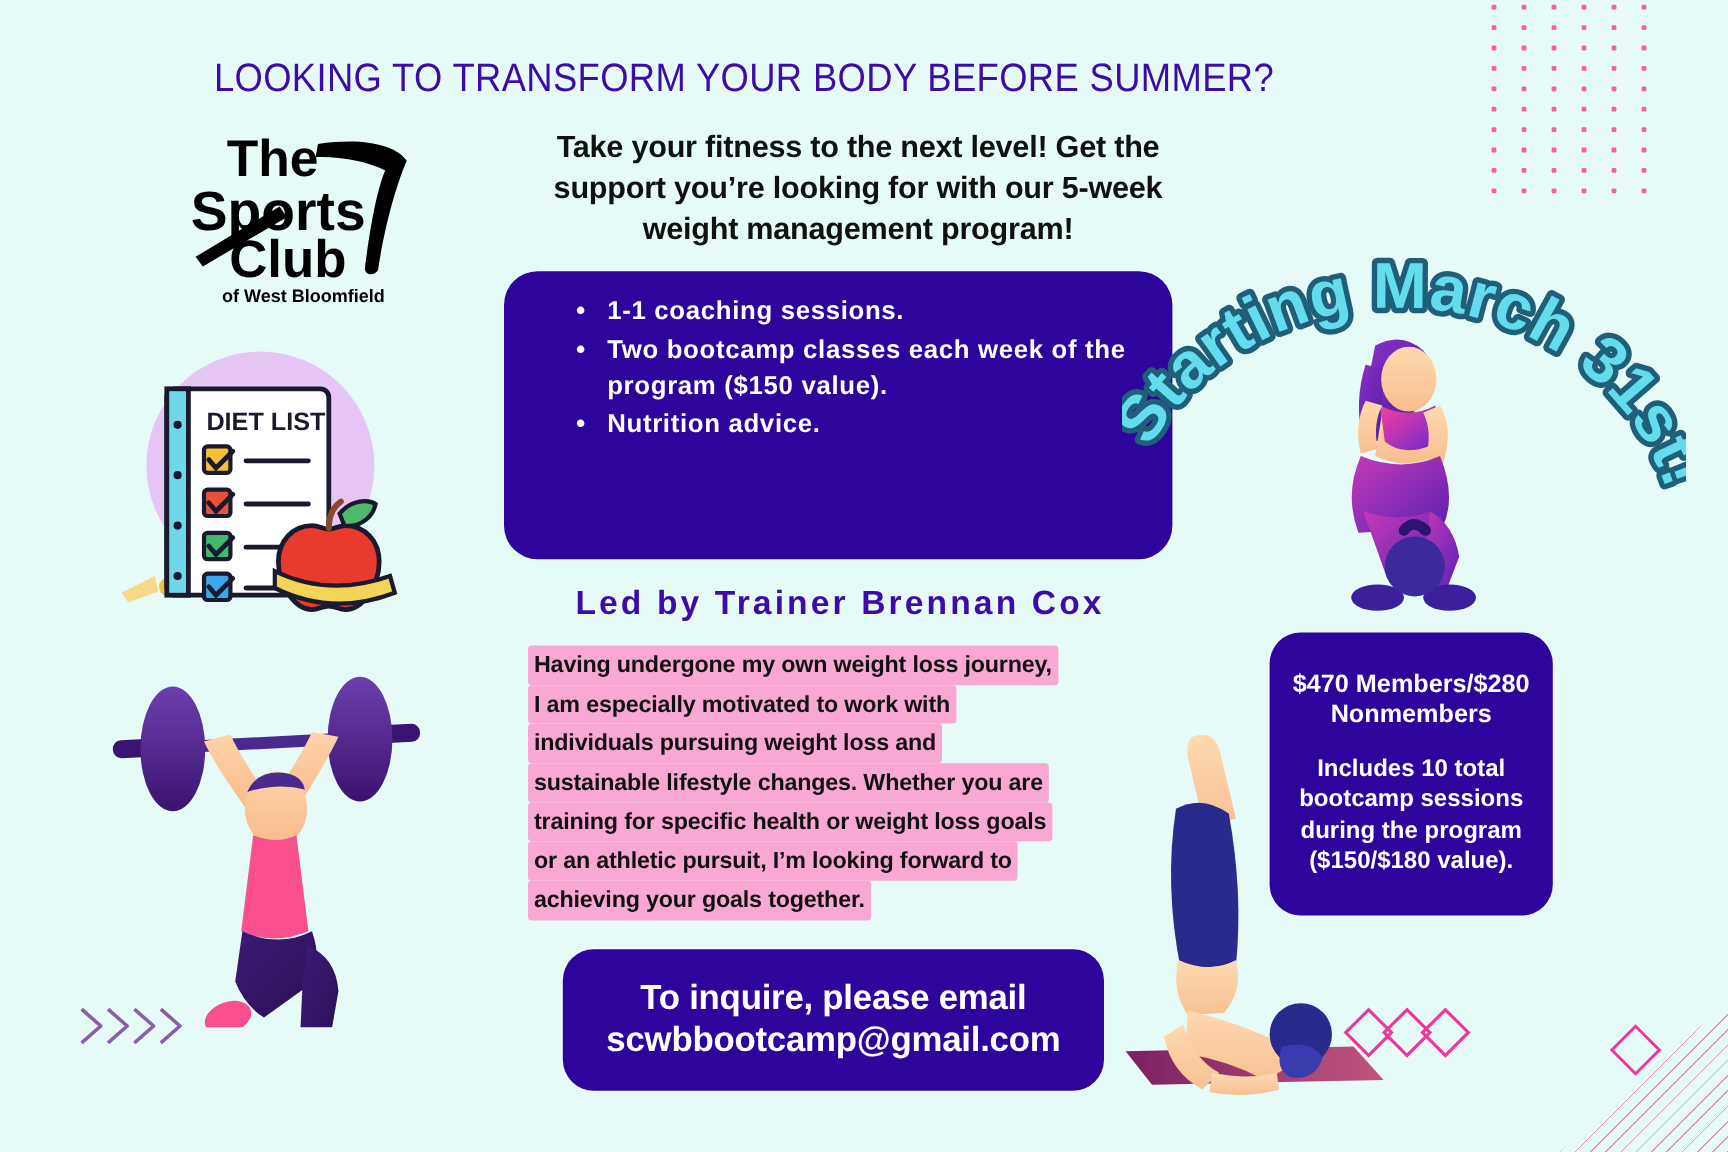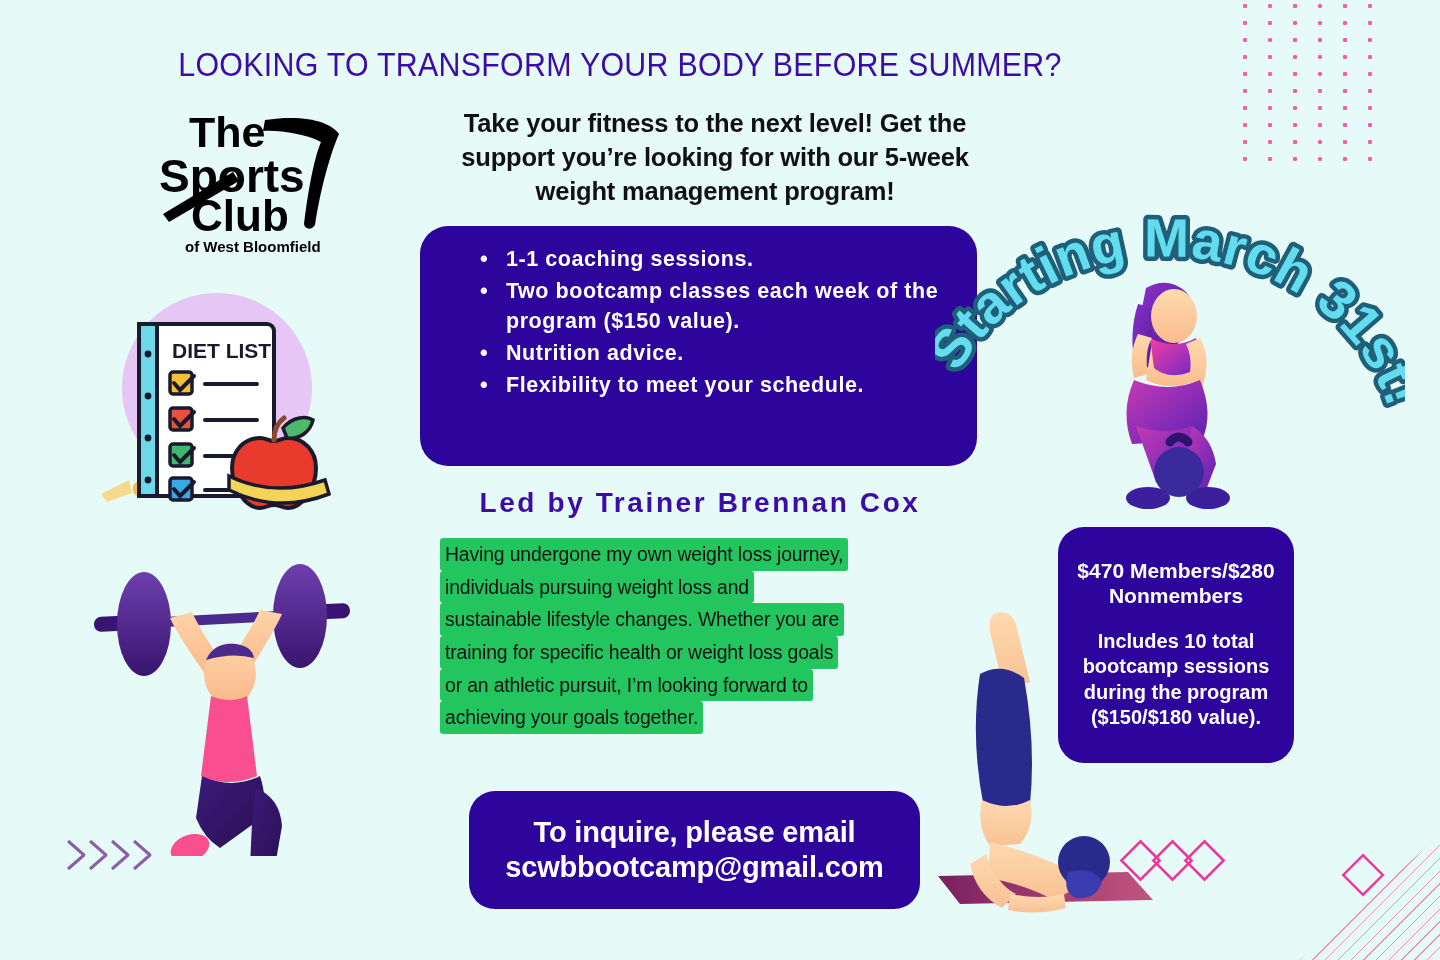--- a/index.html
+++ b/index.html
@@ -68,22 +68,22 @@
   
   .trainer {
     position:absolute; left:420px; top:487px; width:560px; text-align:center;
     font-size:28px; font-weight:bold; color:#3d0ca8; letter-spacing:2.6px;
   }
 
   .quote {
     position:absolute; left:440px; top:538px; width:512px;
   }
   .quote p {
-    display:table; font-size:19.4px; line-height:1.58; font-weight:normal;
-    color:#111; background:#22c55e; letter-spacing:-.15px;
+    display:table; font-size:19.4px; line-height:1.58; font-weight:bold;
+    color:#111; background:#f9a8d4; letter-spacing:-.15px;
     padding:1px 5px; border-radius:3px;
   }
 
   
   .price {
     position:absolute; left:1058px; top:527px; width:236px; height:236px;
     background:#2e059c; border-radius:26px;
     display:flex; flex-direction:column; align-items:center; justify-content:center;
     text-align:center; color:#fff; padding:10px 8px;
   }
@@ -198,28 +198,28 @@
     </svg>
   </div>
 
   <p class="intro">Take your fitness to the next level! Get the support you’re looking for with our 5-week weight management program!</p>
 
   <div class="bullets">
     <ul>
       <li>1-1 coaching sessions.</li>
       <li>Two bootcamp classes each week of the program ($150 value).</li>
       <li>Nutrition advice.</li>
-      <li>Flexibility to meet your schedule.</li>
     </ul>
   </div>
 
   <h2 class="trainer">Led by Trainer Brennan Cox</h2>
 
   <div class="quote">
     <p>Having undergone my own weight loss journey,</p>
+    <p>I am especially motivated to work with</p>
     <p>individuals pursuing weight loss and</p>
     <p>sustainable lifestyle changes. Whether you are</p>
     <p>training for specific health or weight loss goals</p>
     <p>or an athletic pursuit, I’m looking forward to</p>
     <p>achieving your goals together.</p>
   </div>
 
   <div class="price">
     <div class="p1">$470 Members/$280 Nonmembers</div>
     <div class="p2">Includes 10 total bootcamp sessions during the program ($150/$180 value).</div>

